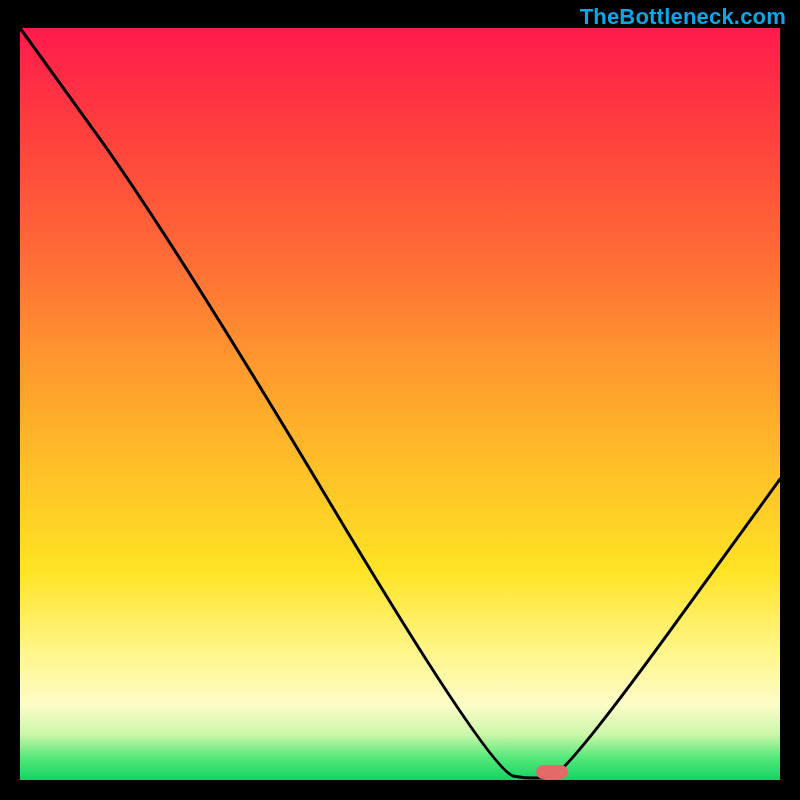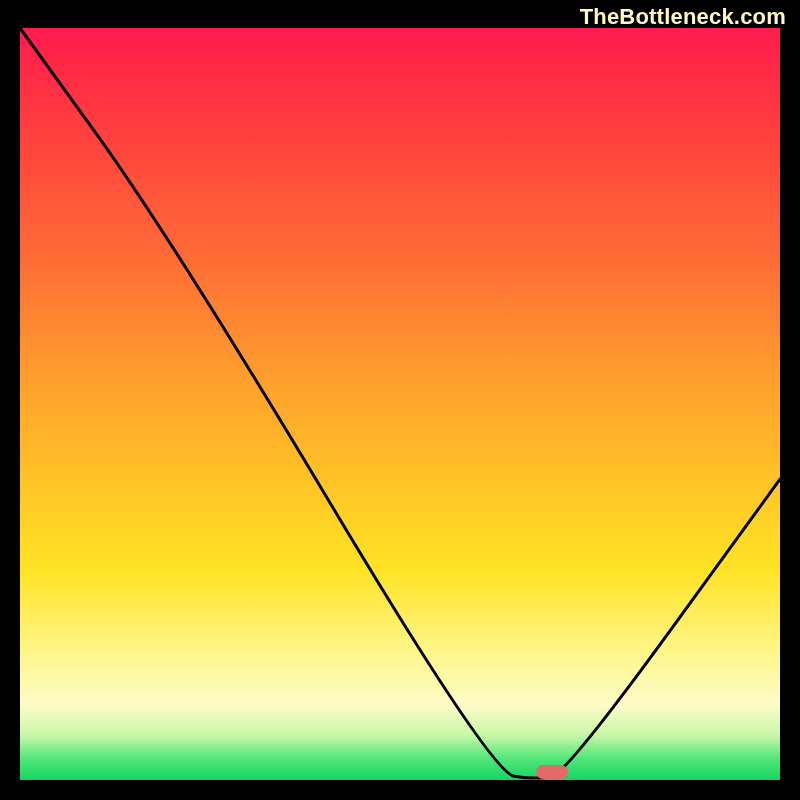--- a/index.html
+++ b/index.html
@@ -37,21 +37,21 @@
       #55e87a 97%,
       #14d463 100%);
   }
   .watermark {
     position: absolute;
     top: 4px;
     right: 14px;
     font-family: Arial, Helvetica, sans-serif;
     font-size: 22px;
     font-weight: 600;
-    color: #fef9c3;
+    color: #0ea5e9;
     letter-spacing: 0.2px;
   }
   svg.curve {
     position: absolute;
     left: 0;
     top: 0;
     width: 760px;
     height: 752px;
     overflow: visible;
   }

